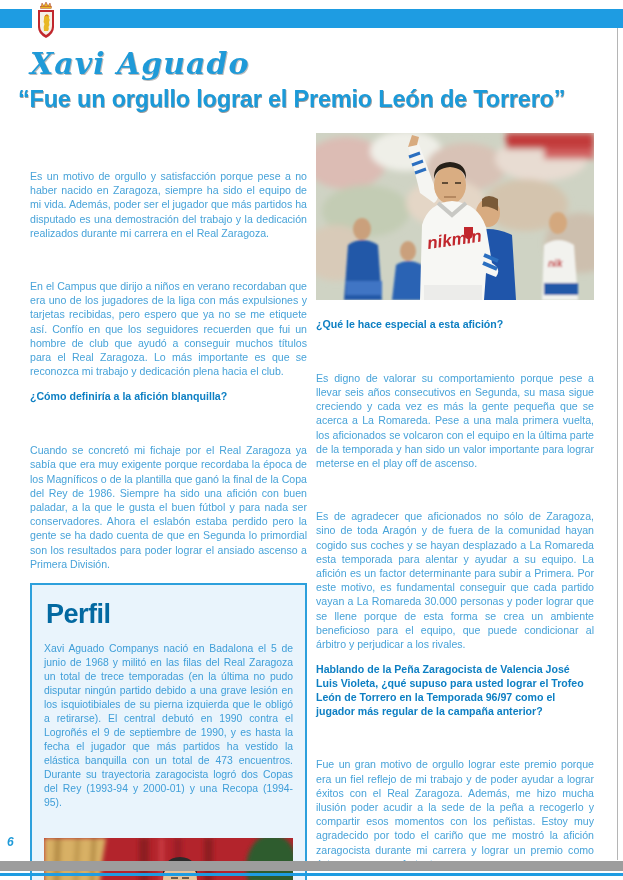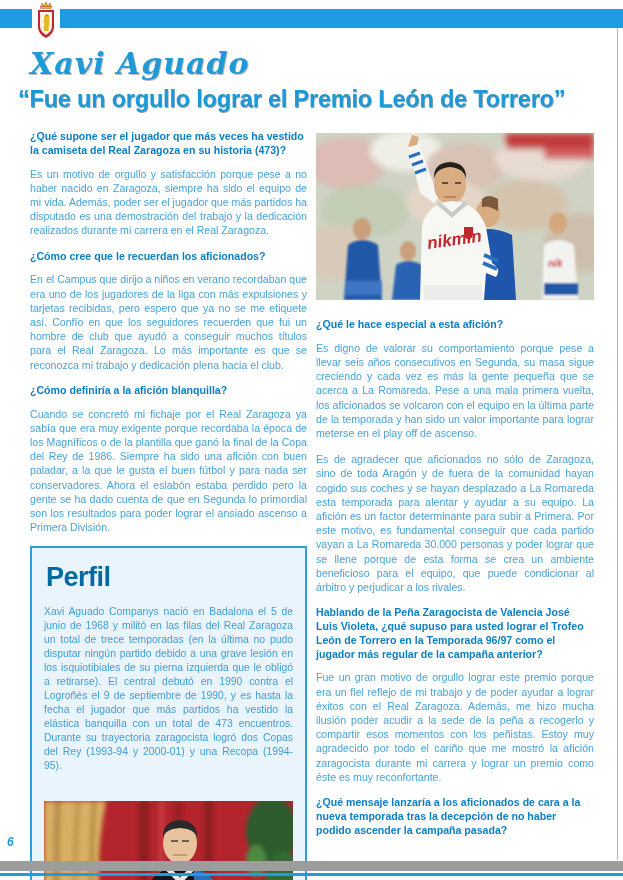--- a/index.html
+++ b/index.html
@@ -15,21 +15,21 @@
   .crest-strip { position:absolute; left:32px; top:0; width:28px; height:45px; background:#ffffff; display:flex; justify-content:center; align-items:flex-start; padding-top:1px; z-index:2; }
   .right-edge { position:absolute; right:5px; top:28px; width:1px; height:832px; background:#b5b5b5; }
 
   .script-title { position:absolute; left:30px; top:46px; font-family:"DejaVu Serif", serif; font-style:italic; font-weight:bold; font-size:30px; color:#1f9ad8; letter-spacing:1px; text-shadow:1px 1px 0 rgba(60,60,60,.35); }
   .headline { position:absolute; left:18px; top:86px; width:570px; font-size:23.5px; font-weight:bold; color:#1b9ad9; text-shadow:0.6px 0.6px 0 rgba(40,40,40,.45); letter-spacing:-0.2px; }
 
   .col-left  { position:absolute; left:30px;  top:130px; width:277px; }
   .col-right { position:absolute; left:316px; top:133px; width:278px; }
 
   .q { color:#0d7fc3; font-weight:bold; font-size:10.6px; line-height:13.8px; text-align:left; margin-bottom:9px; }
-  .a { color:#48a3d9; font-size:10.6px; line-height:14.2px; text-align:justify; margin-bottom:12px; }
+  .a { color:#48a3d9; font-size:10.6px; line-height:14.2px; text-align:justify; margin-bottom:12px;margin-top:39px; }
 
   .perfil-box { margin-top:4px; border:2px solid #2da0dc; background:#e9f4fc; padding:12px 12px 10px 12px; width:277px; }
   .perfil-title { color:#0369a1; font-weight:bold; font-size:27px; margin:2px 0 12px 2px; letter-spacing:-0.5px; }
   .perfil-body { color:#3f9ed8; font-size:10.4px; line-height:14px; text-align:justify; margin-bottom:28px; }
   .perfil-photo { width:249px; height:196px; display:block; margin:0 auto 7px auto; }
 
   .action-photo { width:278px; height:167px; display:block; margin-bottom:18px; }
 
   .page-num { position:absolute; left:7px; top:835px; font-style:italic; font-weight:bold; font-size:12px; color:#1f9ad8; }
   .footer-gray { position:absolute; left:0; top:861px; width:623px; height:10px; background:#9d9d9d; }
@@ -53,23 +53,21 @@
     <path d="M9 30 Q8 26 9.5 23 Q8 21 9 18 Q8.5 15 10.5 14 Q12 12.5 13.5 14 Q15 15 14 17 Q15.5 19 14 21 Q15 24 13.5 26 Q14.5 28 13 30 Z" fill="#e8b824"></path>
     <path d="M10 15 q1.5 -1.5 3 0" stroke="#c1272d" stroke-width="0.6" fill="none"></path>
   </svg>
 </div>
 <div class="right-edge"></div>
 
 <div class="script-title">Xavi Aguado</div>
 <div class="headline">“Fue un orgullo lograr el Premio León de Torrero”</div>
 
 <div class="col-left">
-  <div class="q">¿Qué supone ser el jugador que más veces ha vestido la camiseta del Real Zaragoza en su historia (473)?</div>
   <div class="a">Es un motivo de orgullo y satisfacción porque pese a no haber nacido en Zaragoza, siempre ha sido el equipo de mi vida. Además, poder ser el jugador que más partidos ha disputado es una demostración del trabajo y la dedicación realizados durante mi carrera en el Real Zaragoza.</div>
-  <div class="q">¿Cómo cree que le recuerdan los aficionados?</div>
   <div class="a">En el Campus que dirijo a niños en verano recordaban que era uno de los jugadores de la liga con más expulsiones y tarjetas recibidas, pero espero que ya no se me etiquete así. Confío en que los seguidores recuerden que fui un hombre de club que ayudó a conseguir muchos títulos para el Real Zaragoza. Lo más importante es que se reconozca mi trabajo y dedicación plena hacia el club.</div>
   <div class="q">¿Cómo definiría a la afición blanquilla?</div>
   <div class="a">Cuando se concretó mi fichaje por el Real Zaragoza ya sabía que era muy exigente porque recordaba la época de los Magníficos o de la plantilla que ganó la final de la Copa del Rey de 1986. Siempre ha sido una afición con buen paladar, a la que le gusta el buen fútbol y para nada ser conservadores. Ahora el eslabón estaba perdido pero la gente se ha dado cuenta de que en Segunda lo primordial son los resultados para poder lograr el ansiado ascenso a Primera División.</div>
 
   <div class="perfil-box">
     <div class="perfil-title">Perfil</div>
     <div class="perfil-body">Xavi Aguado Companys nació en Badalona el 5 de junio de 1968 y militó en las filas del Real Zaragoza un total de trece temporadas (en la última no pudo disputar ningún partido debido a una grave lesión en los isquiotibiales de su pierna izquierda que le obligó a retirarse). El central debutó en 1990 contra el Logroñés el 9 de septiembre de 1990, y es hasta la fecha el jugador que más partidos ha vestido la elástica banquilla con un total de 473 encuentros. Durante su trayectoria zaragocista logró dos Copas del Rey (1993-94 y 2000-01) y una Recopa (1994-95).</div>
 
     <svg class="perfil-photo" viewBox="0 0 249 196">
       <defs>

